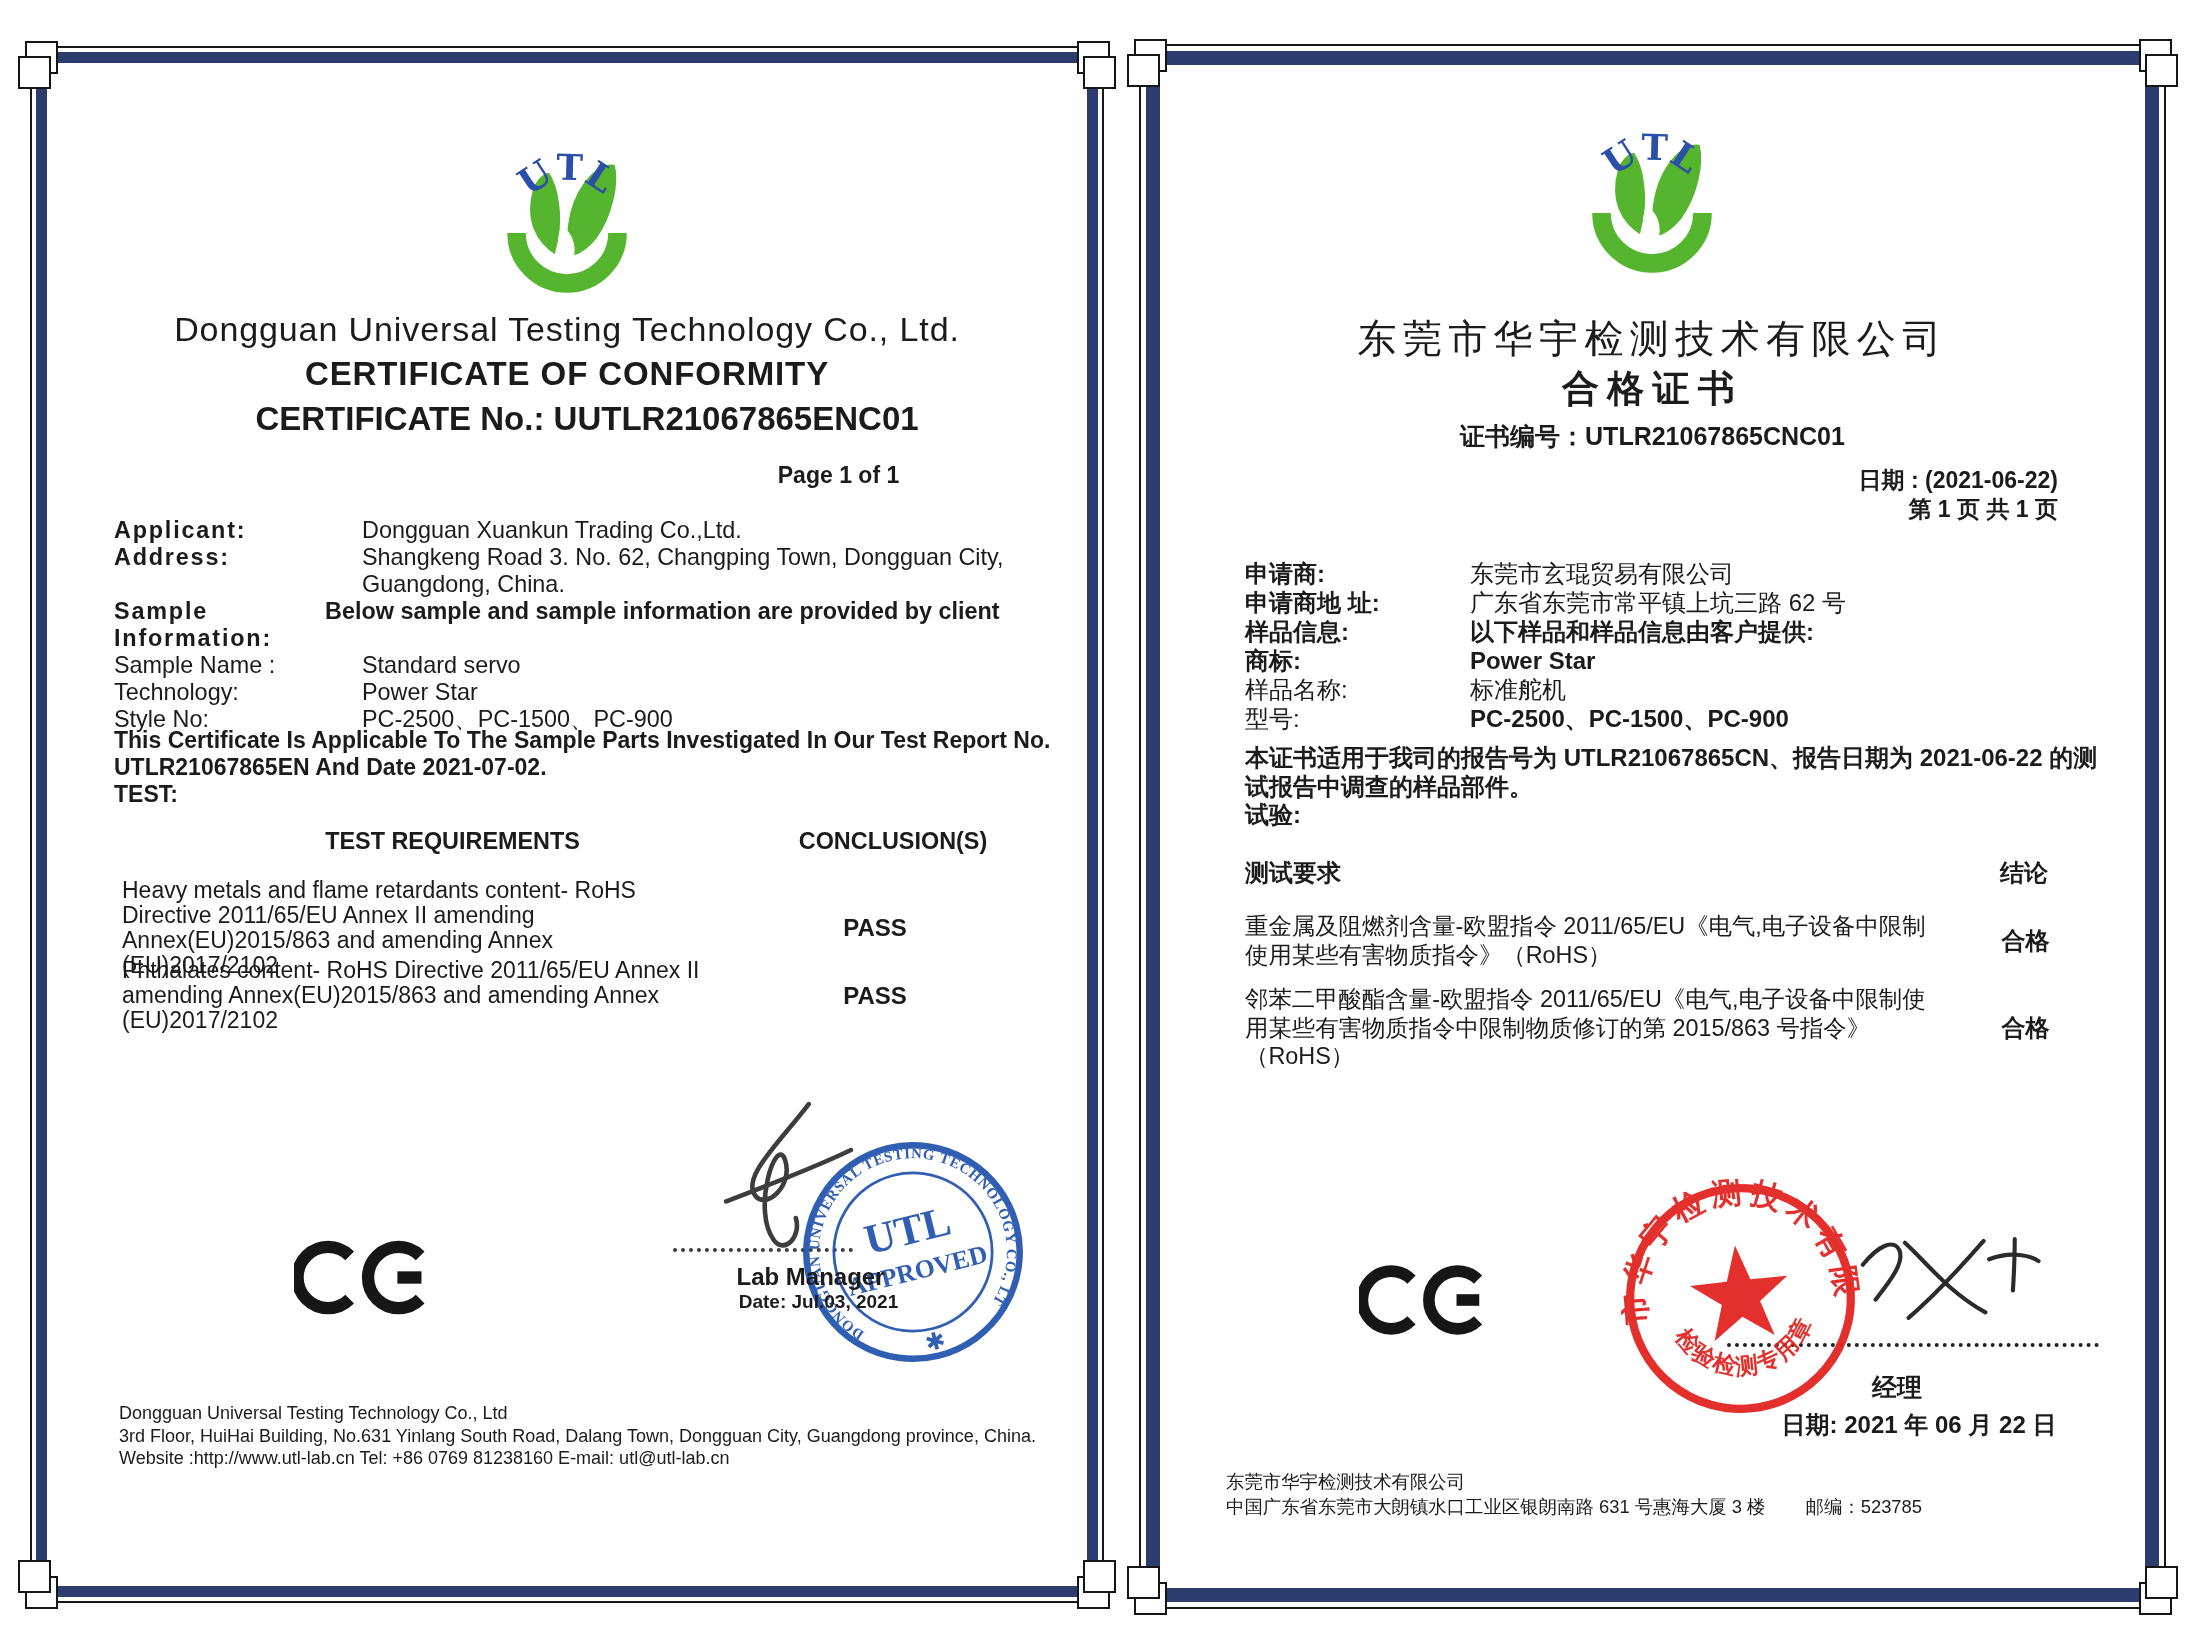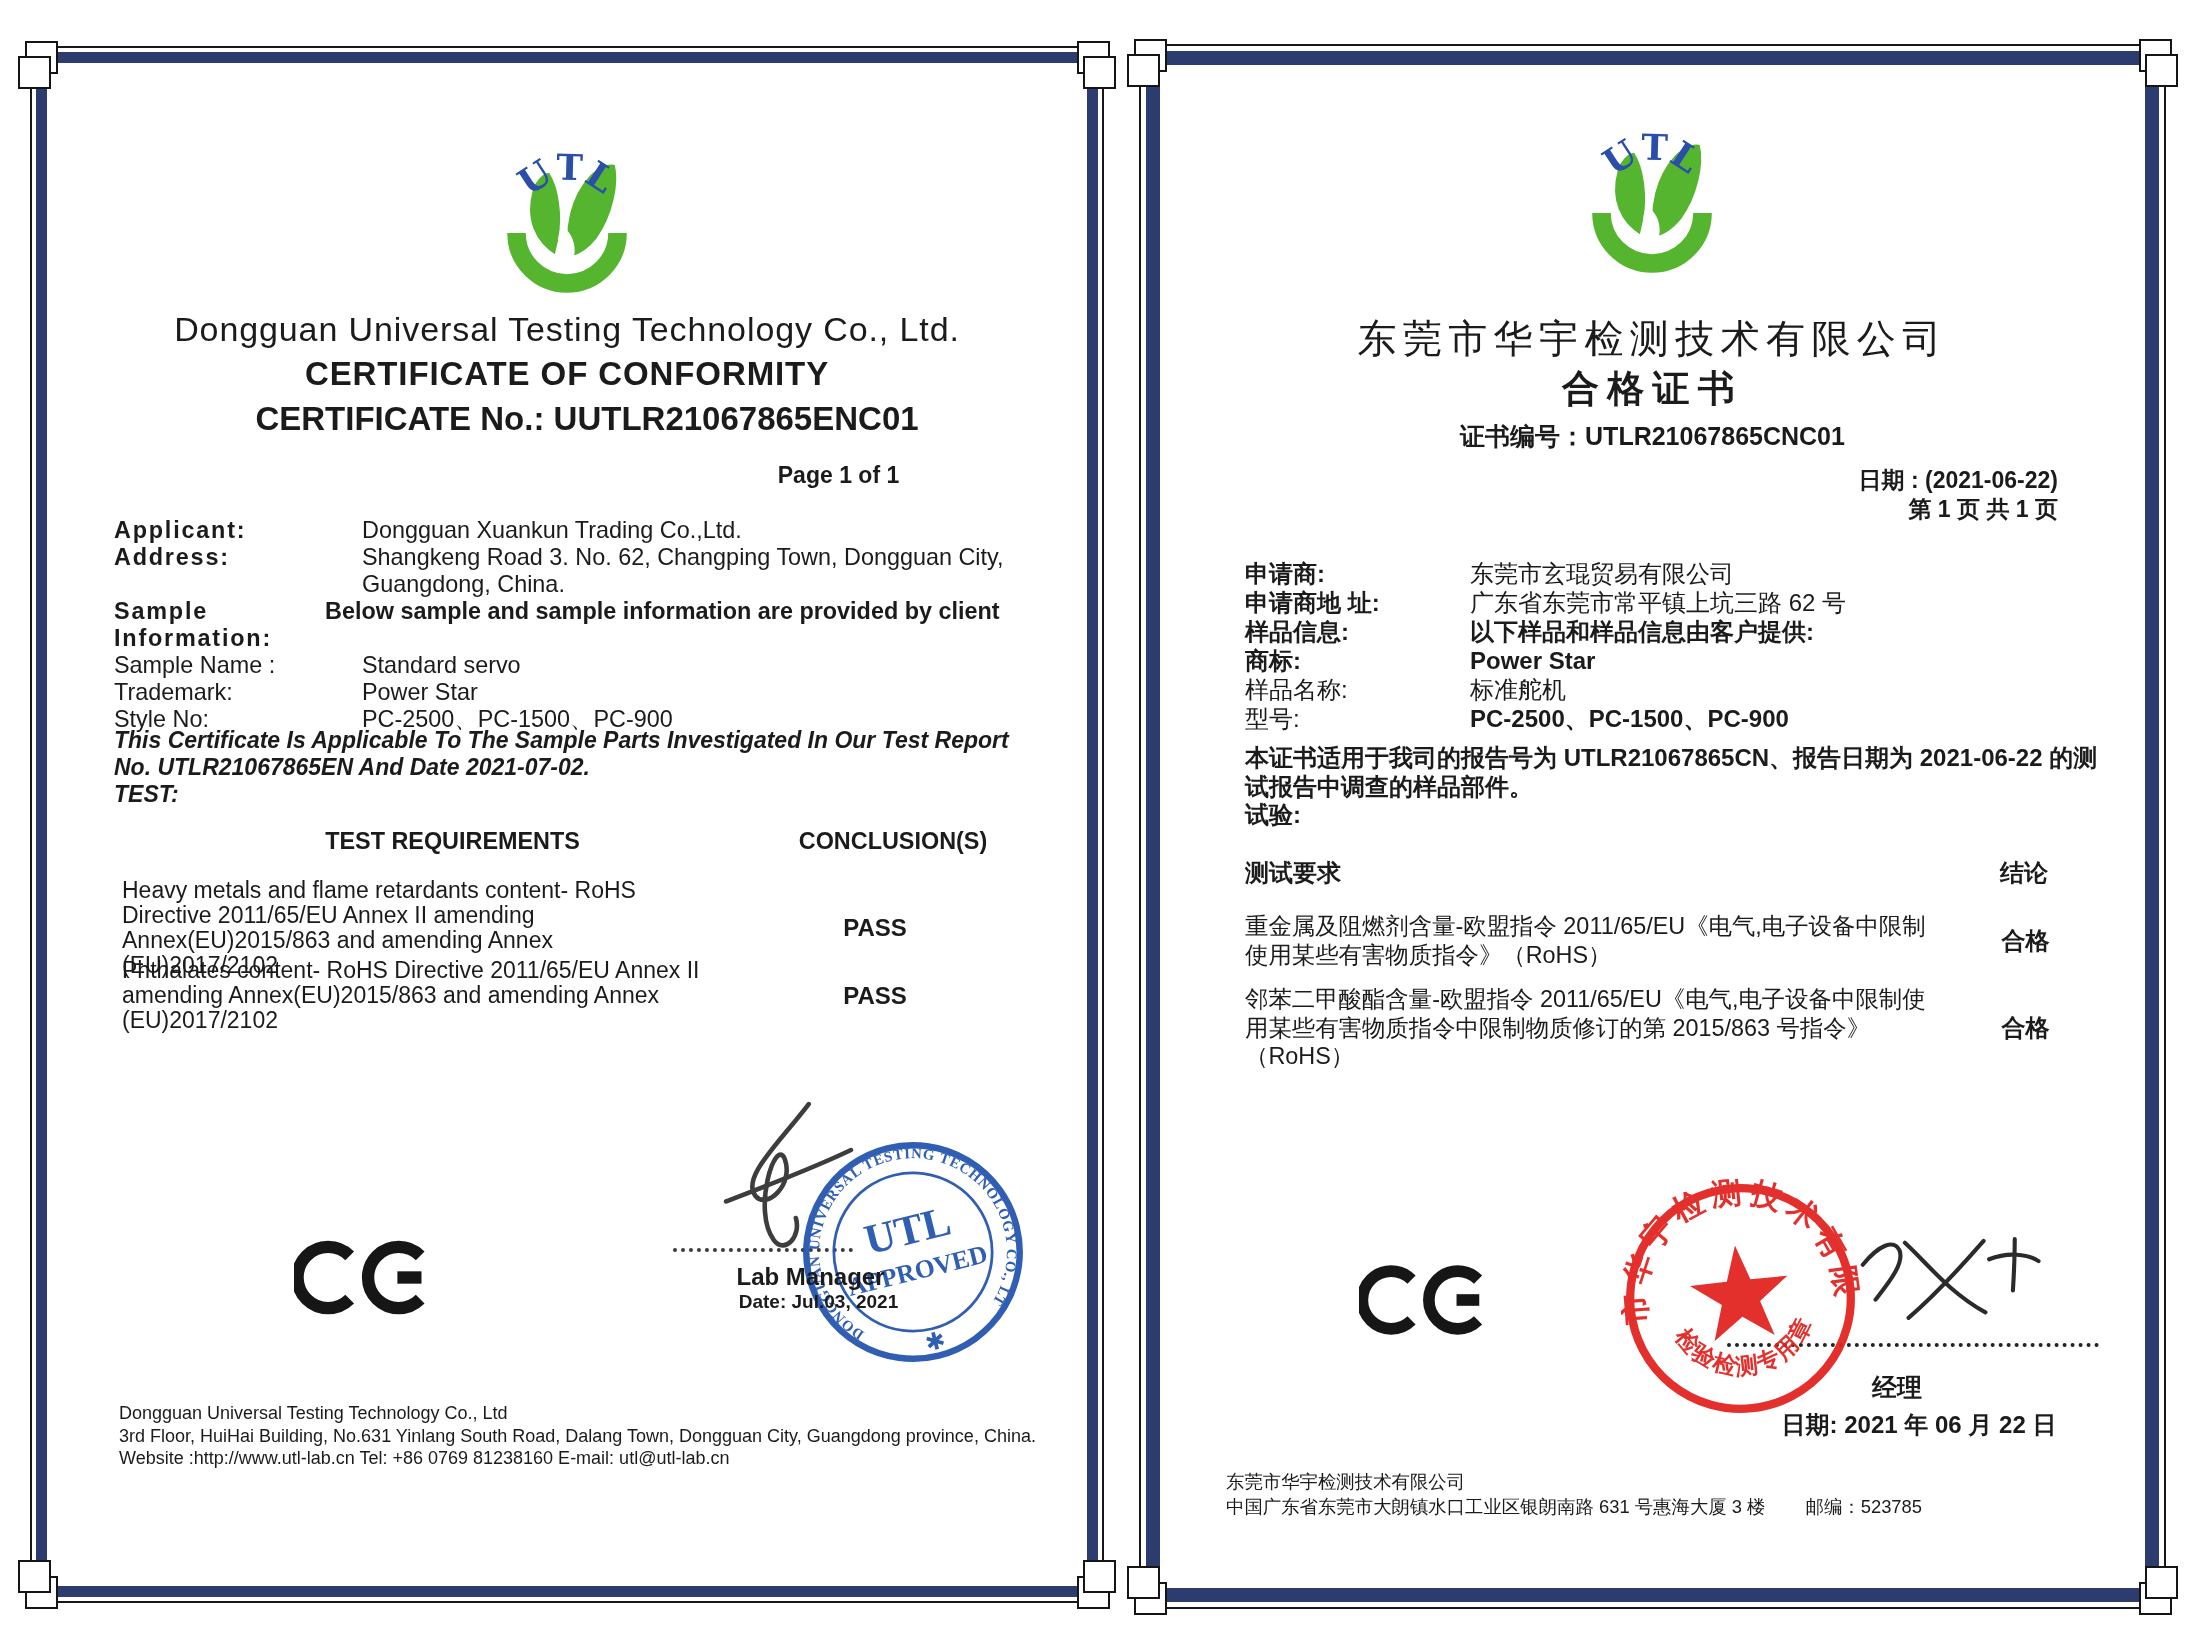--- a/index.html
+++ b/index.html
@@ -24,21 +24,21 @@
   .l-title{top:309px;font-size:33px;letter-spacing:0.9px;}
   .l-certno{top:354px;font-size:33px;margin-left:20px;}
   .l-page{top:416px;left:689px;width:239px;text-align:center;font-size:23px;}
   .fields{left:84px;width:927px;}
   .cert-left .fields{top:463px;margin-top:8px;}
   .frow{display:flex;font-size:23.4px;line-height:27px;}
   .cert-left .flabel{width:248px;flex:0 0 248px;}
   .cert-left .fvalue{flex:1;}
   .lsp{letter-spacing:1.8px;}
   .nowrap{white-space:nowrap;}
-  .l-para{top:681px;left:84px;width:937px;font-size:23px;line-height:27px;font-style:italic;}
+  .l-para{top:681px;left:84px;width:937px;font-size:23px;line-height:27px;}
   .l-test{margin:0;}
   .l-th1{top:782px;left:156px;width:533px;text-align:center;font-size:23.4px;}
   .l-th2{top:782px;left:716px;width:294px;text-align:center;font-size:23.4px;}
   .trow{left:92px;width:918px;display:flex;}
   .trow .req{width:588px;flex:0 0 588px;font-size:23px;line-height:25px;}
   .trow .concl{flex:1;display:flex;align-items:center;justify-content:center;font-size:24px;}
   .cert-left .trow1{top:832px;}
   .cert-left .trow2{top:912px;}
   .l-labmgr{top:1217px;left:638px;width:285px;text-align:center;font-size:24px;}
   .l-signdate{top:1245px;left:646px;width:285px;text-align:center;font-size:19px;}
@@ -111,21 +111,21 @@
       </div>
     <div class="frow">
         <span class="flabel b lsp" style="max-width:211px">Sample Information:</span>
         <span class="fvalue b nowrap">Below sample and sample information are provided by client</span>
       </div>
     <div class="frow">
         <span class="flabel">Sample Name :</span>
         <span class="fvalue">Standard servo</span>
       </div>
     <div class="frow">
-        <span class="flabel">Trademark:</span>
+        <span class="flabel">Technology:</span>
         <span class="fvalue">Power Star</span>
       </div>
     <div class="frow">
         <span class="flabel">Style No:</span>
         <span class="fvalue">PC-2500、PC-1500、PC-900</span>
       </div>
   </div>
 
   <div class="abs l-para b">
     <div>This Certificate Is Applicable To The Sample Parts Investigated In Our Test Report No. UTLR21067865EN And Date 2021-07-02.</div>

